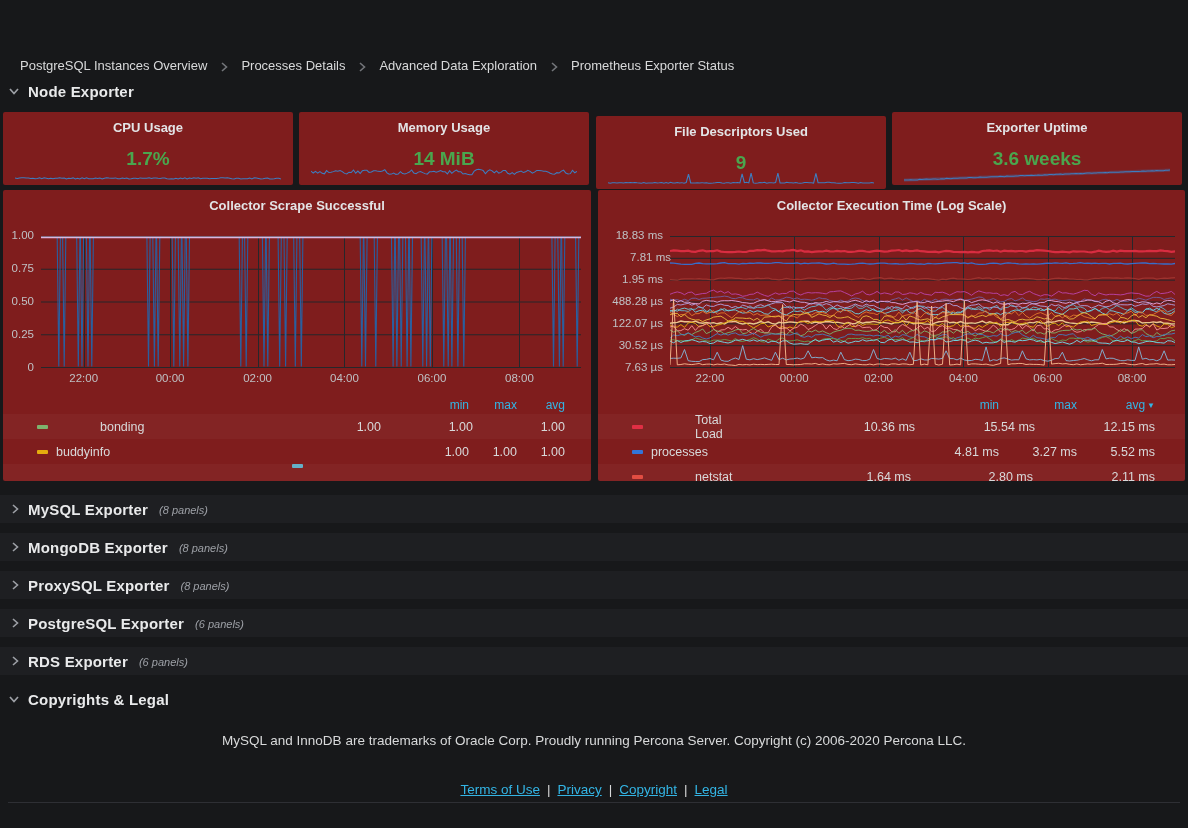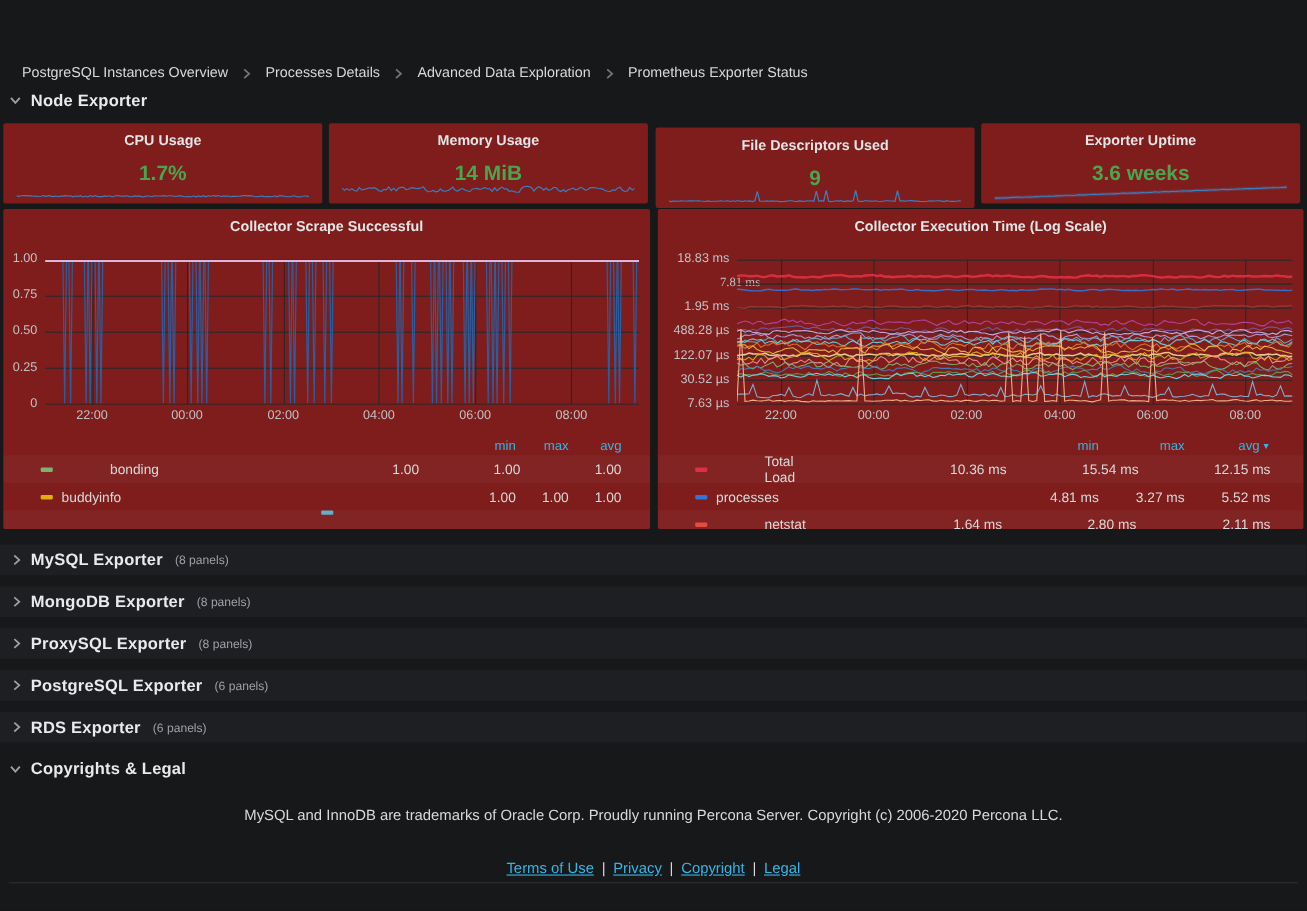--- a/index.html
+++ b/index.html
@@ -5,21 +5,21 @@
   html,body{margin:0;padding:0;background:#17181a;}
   .page{position:relative;width:1188px;height:828px;background:#17181a;overflow:hidden;
         font-family:"Liberation Sans","DejaVu Sans",sans-serif;color:#d8d9da;}
   
   .breadcrumb{position:absolute;top:41px;left:20px;height:18px;display:flex;font-size:13px;margin-top:17px;}
   .crumb{color:#d8d9da;cursor:pointer;white-space:nowrap;}
   .crumb-sep{margin:0 11px;display:flex;align-items:center;}
   
   .sec-header{position:absolute;left:7px;display:flex;align-items:center;cursor:pointer;height:20px;}
   .sec-title{font-size:15px;font-weight:700;color:#e9eaeb;margin-left:7px;letter-spacing:.2px;}
-  .sec-count{font-size:11px;color:#9da0a6;margin-left:11px;position:relative;top:1px;}
+  .sec-count{font-size:11px;font-style:italic;color:#9da0a6;margin-left:11px;position:relative;top:1px;}
   
   .sec-row{position:absolute;left:0;width:1188px;height:28px;background:#1e1f22;display:flex;align-items:center;cursor:pointer;padding-left:9px;box-sizing:border-box;}
   
   .panel{position:absolute;background:#7f1d1d;border-radius:2px;overflow:hidden;}
   .panel-title{position:absolute;top:8px;left:0;right:0;text-align:center;font-size:13px;font-weight:700;color:#e3e4e6;cursor:pointer;}
   .stat-value{position:absolute;top:36px;left:0;right:0;text-align:center;font-size:19px;font-weight:700;z-index:2;}
   .spark{position:absolute;left:12px;right:12px;bottom:3px;height:20px;width:calc(100% - 24px);z-index:1;}
   
   .plot-svg{position:absolute;top:46px;}
   .ylabel{position:absolute;font-size:11.5px;color:#bfc1c4;white-space:nowrap;}
@@ -203,21 +203,21 @@
             <span class="legend-spacer"></span>
             <span class="legend-col" style="width: 48px;">1.00</span>
             <span class="legend-col" style="width: 48px;">1.00</span>
             <span class="legend-col" style="width: 48px;">1.00</span>
           </div>
         </div>
       </div>
       <div class="panel" style="left: 598px; top: 190px; width: 587px; height: 291px;">
         <div class="panel-title">Collector Execution Time (Log Scale)</div>
         <div class="ylabel" style="top: 39px; right: 522px;">18.83 ms</div>
-        <div class="ylabel" style="top: 61px; right: 494px; font-family: Liberation Serif, serif;">7.81 ms</div>
+        <div class="ylabel" style="top: 61px; right: 514px;">7.81 ms</div>
         <div class="ylabel" style="top: 83px; right: 522px;">1.95 ms</div>
         <div class="ylabel" style="top: 105px; right: 522px;">488.28 µs</div>
         <div class="ylabel" style="top: 127px; right: 522px;">122.07 µs</div>
         <div class="ylabel" style="top: 149px; right: 522px;">30.52 µs</div>
         <div class="ylabel" style="top: 171px; right: 522px;">7.63 µs</div>
         <div class="xlabel" style="left: 111.895px;">22:00</div>
         <div class="xlabel" style="left: 196.23px;">00:00</div>
         <div class="xlabel" style="left: 280.565px;">02:00</div>
         <div class="xlabel" style="left: 365.405px;">04:00</div>
         <div class="xlabel" style="left: 449.74px;">06:00</div>

